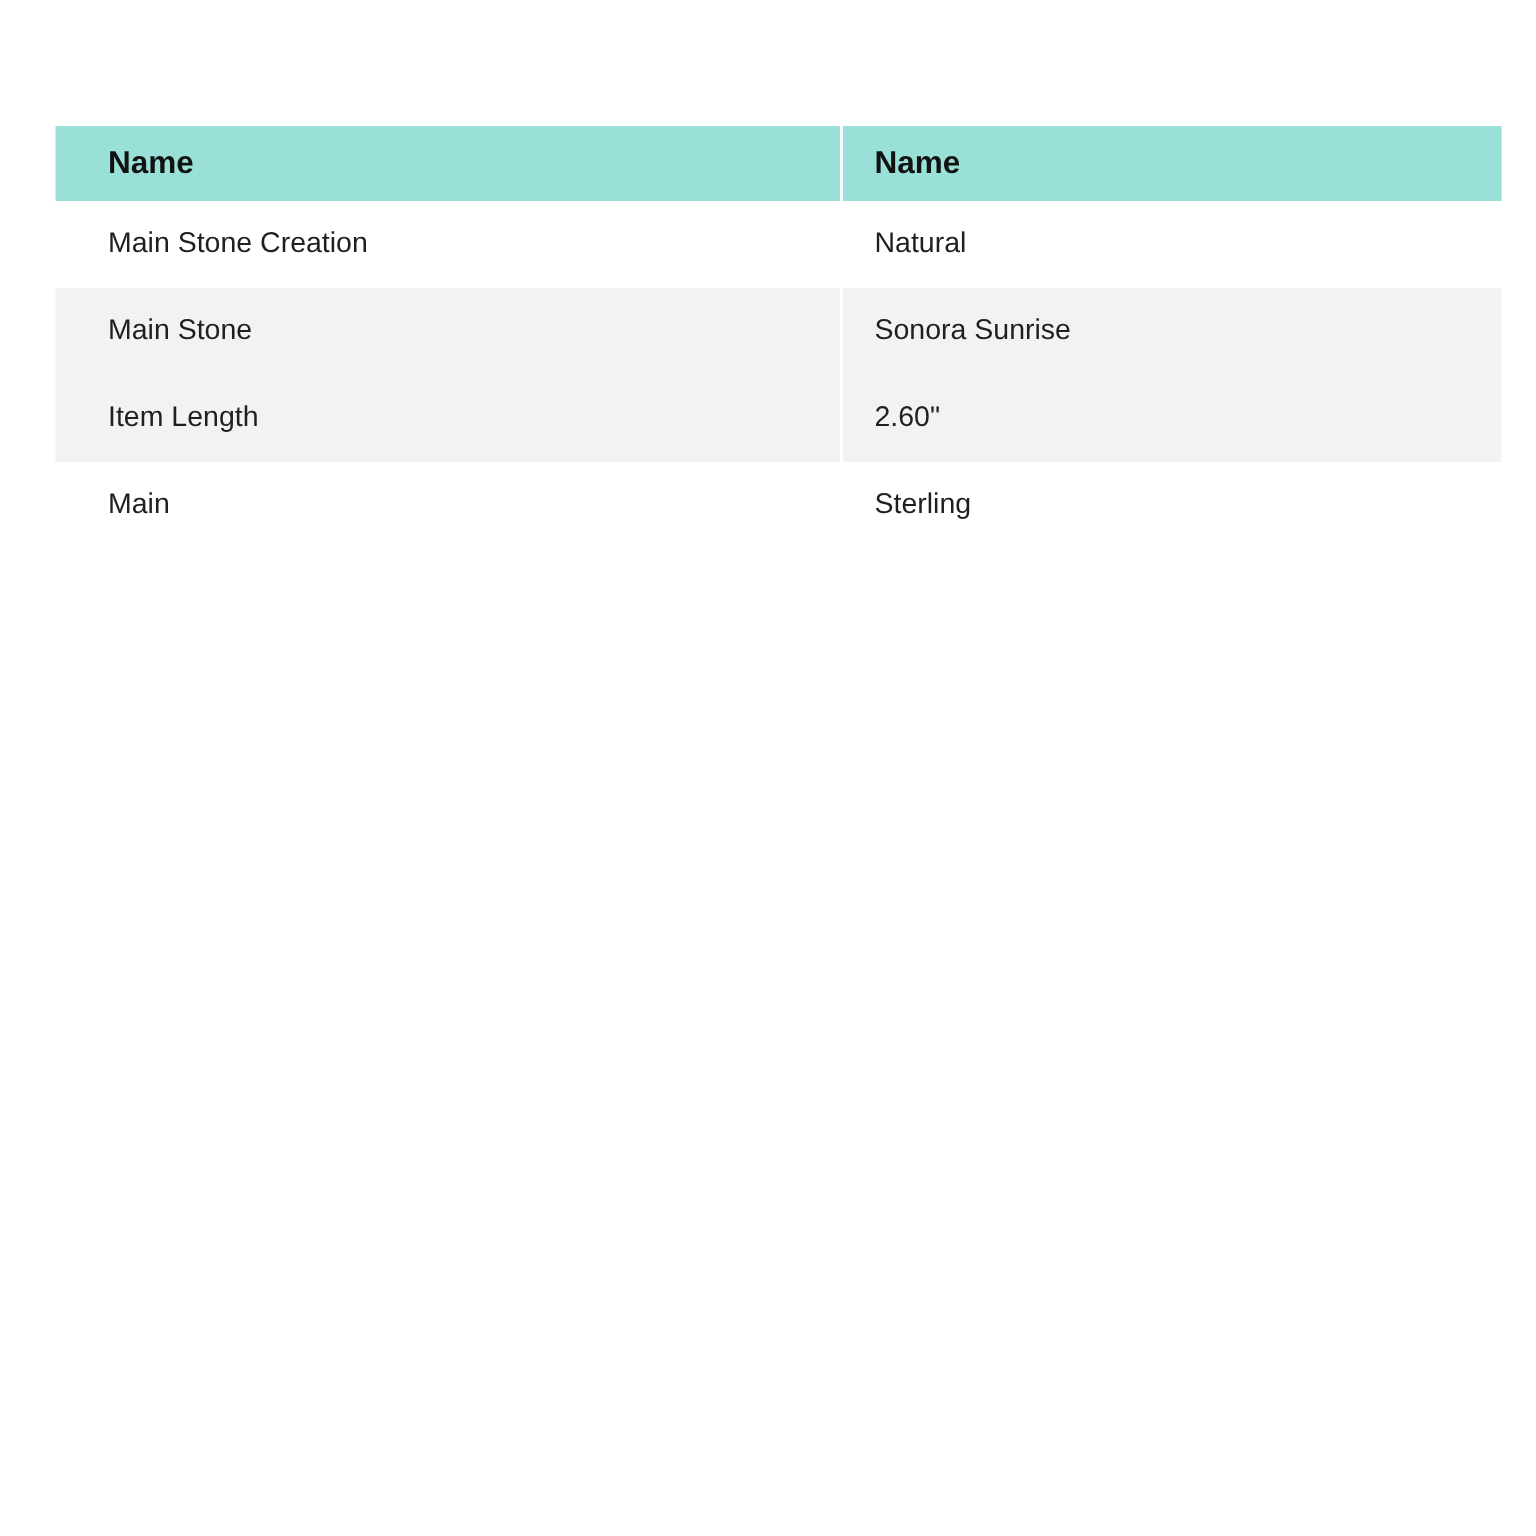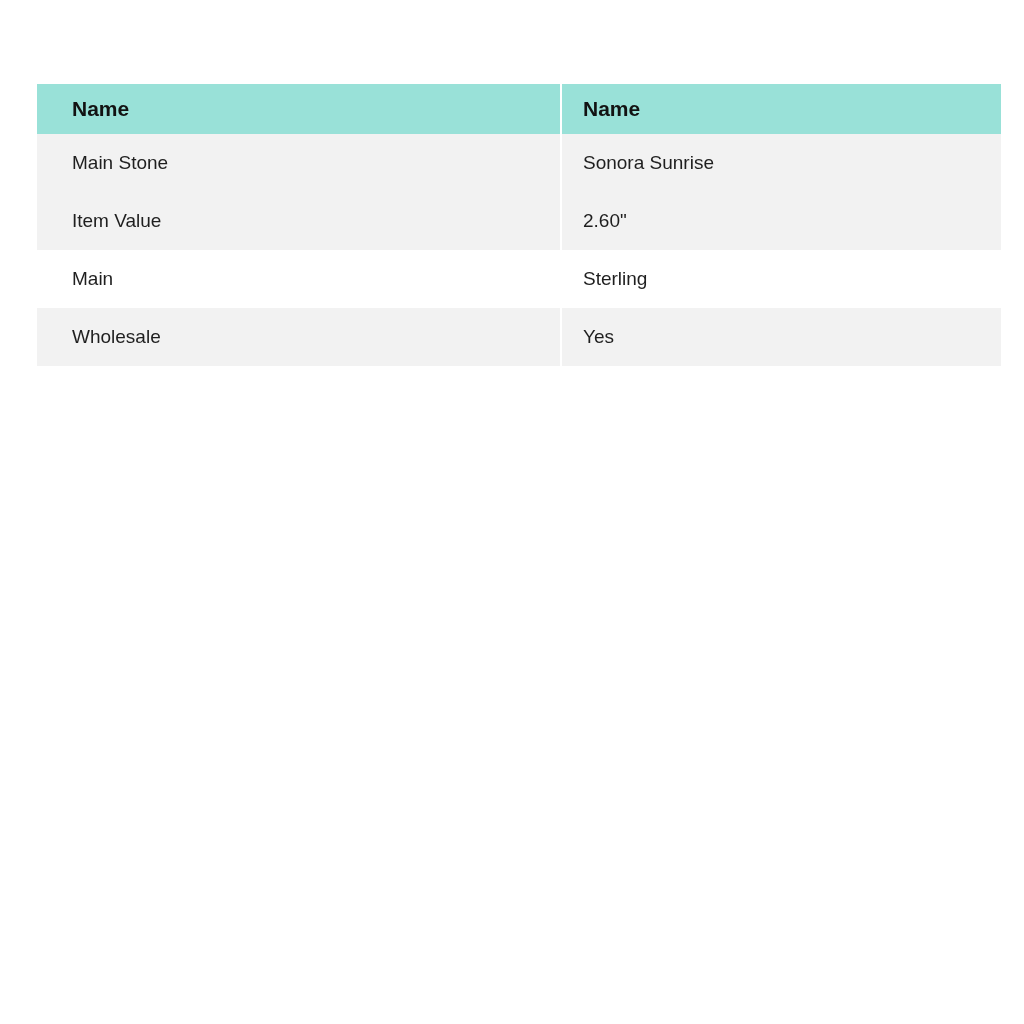--- a/index.html
+++ b/index.html
@@ -53,30 +53,30 @@
 <body>
 
 <table class="spec-table">
   <thead>
     <tr>
       <th class="name-col">Name</th>
       <th class="value-col">Name</th>
     </tr>
   </thead>
   <tbody>
+      <tr>
+        <td class="name-cell">Main Stone Creation</td>
+        <td class="value-cell">Natural</td>
+      </tr>
       <tr class="alt">
         <td class="name-cell">Main Stone</td>
         <td class="value-cell">Sonora Sunrise</td>
       </tr>
       <tr class="alt">
-        <td class="name-cell">Item Value</td>
+        <td class="name-cell">Item Length</td>
         <td class="value-cell">2.60"</td>
       </tr>
       <tr>
         <td class="name-cell">Main</td>
         <td class="value-cell">Sterling</td>
       </tr>
-      <tr class="alt">
-        <td class="name-cell">Wholesale</td>
-        <td class="value-cell">Yes</td>
-      </tr>
     </tbody>
 </table>
 
 </body></html>

